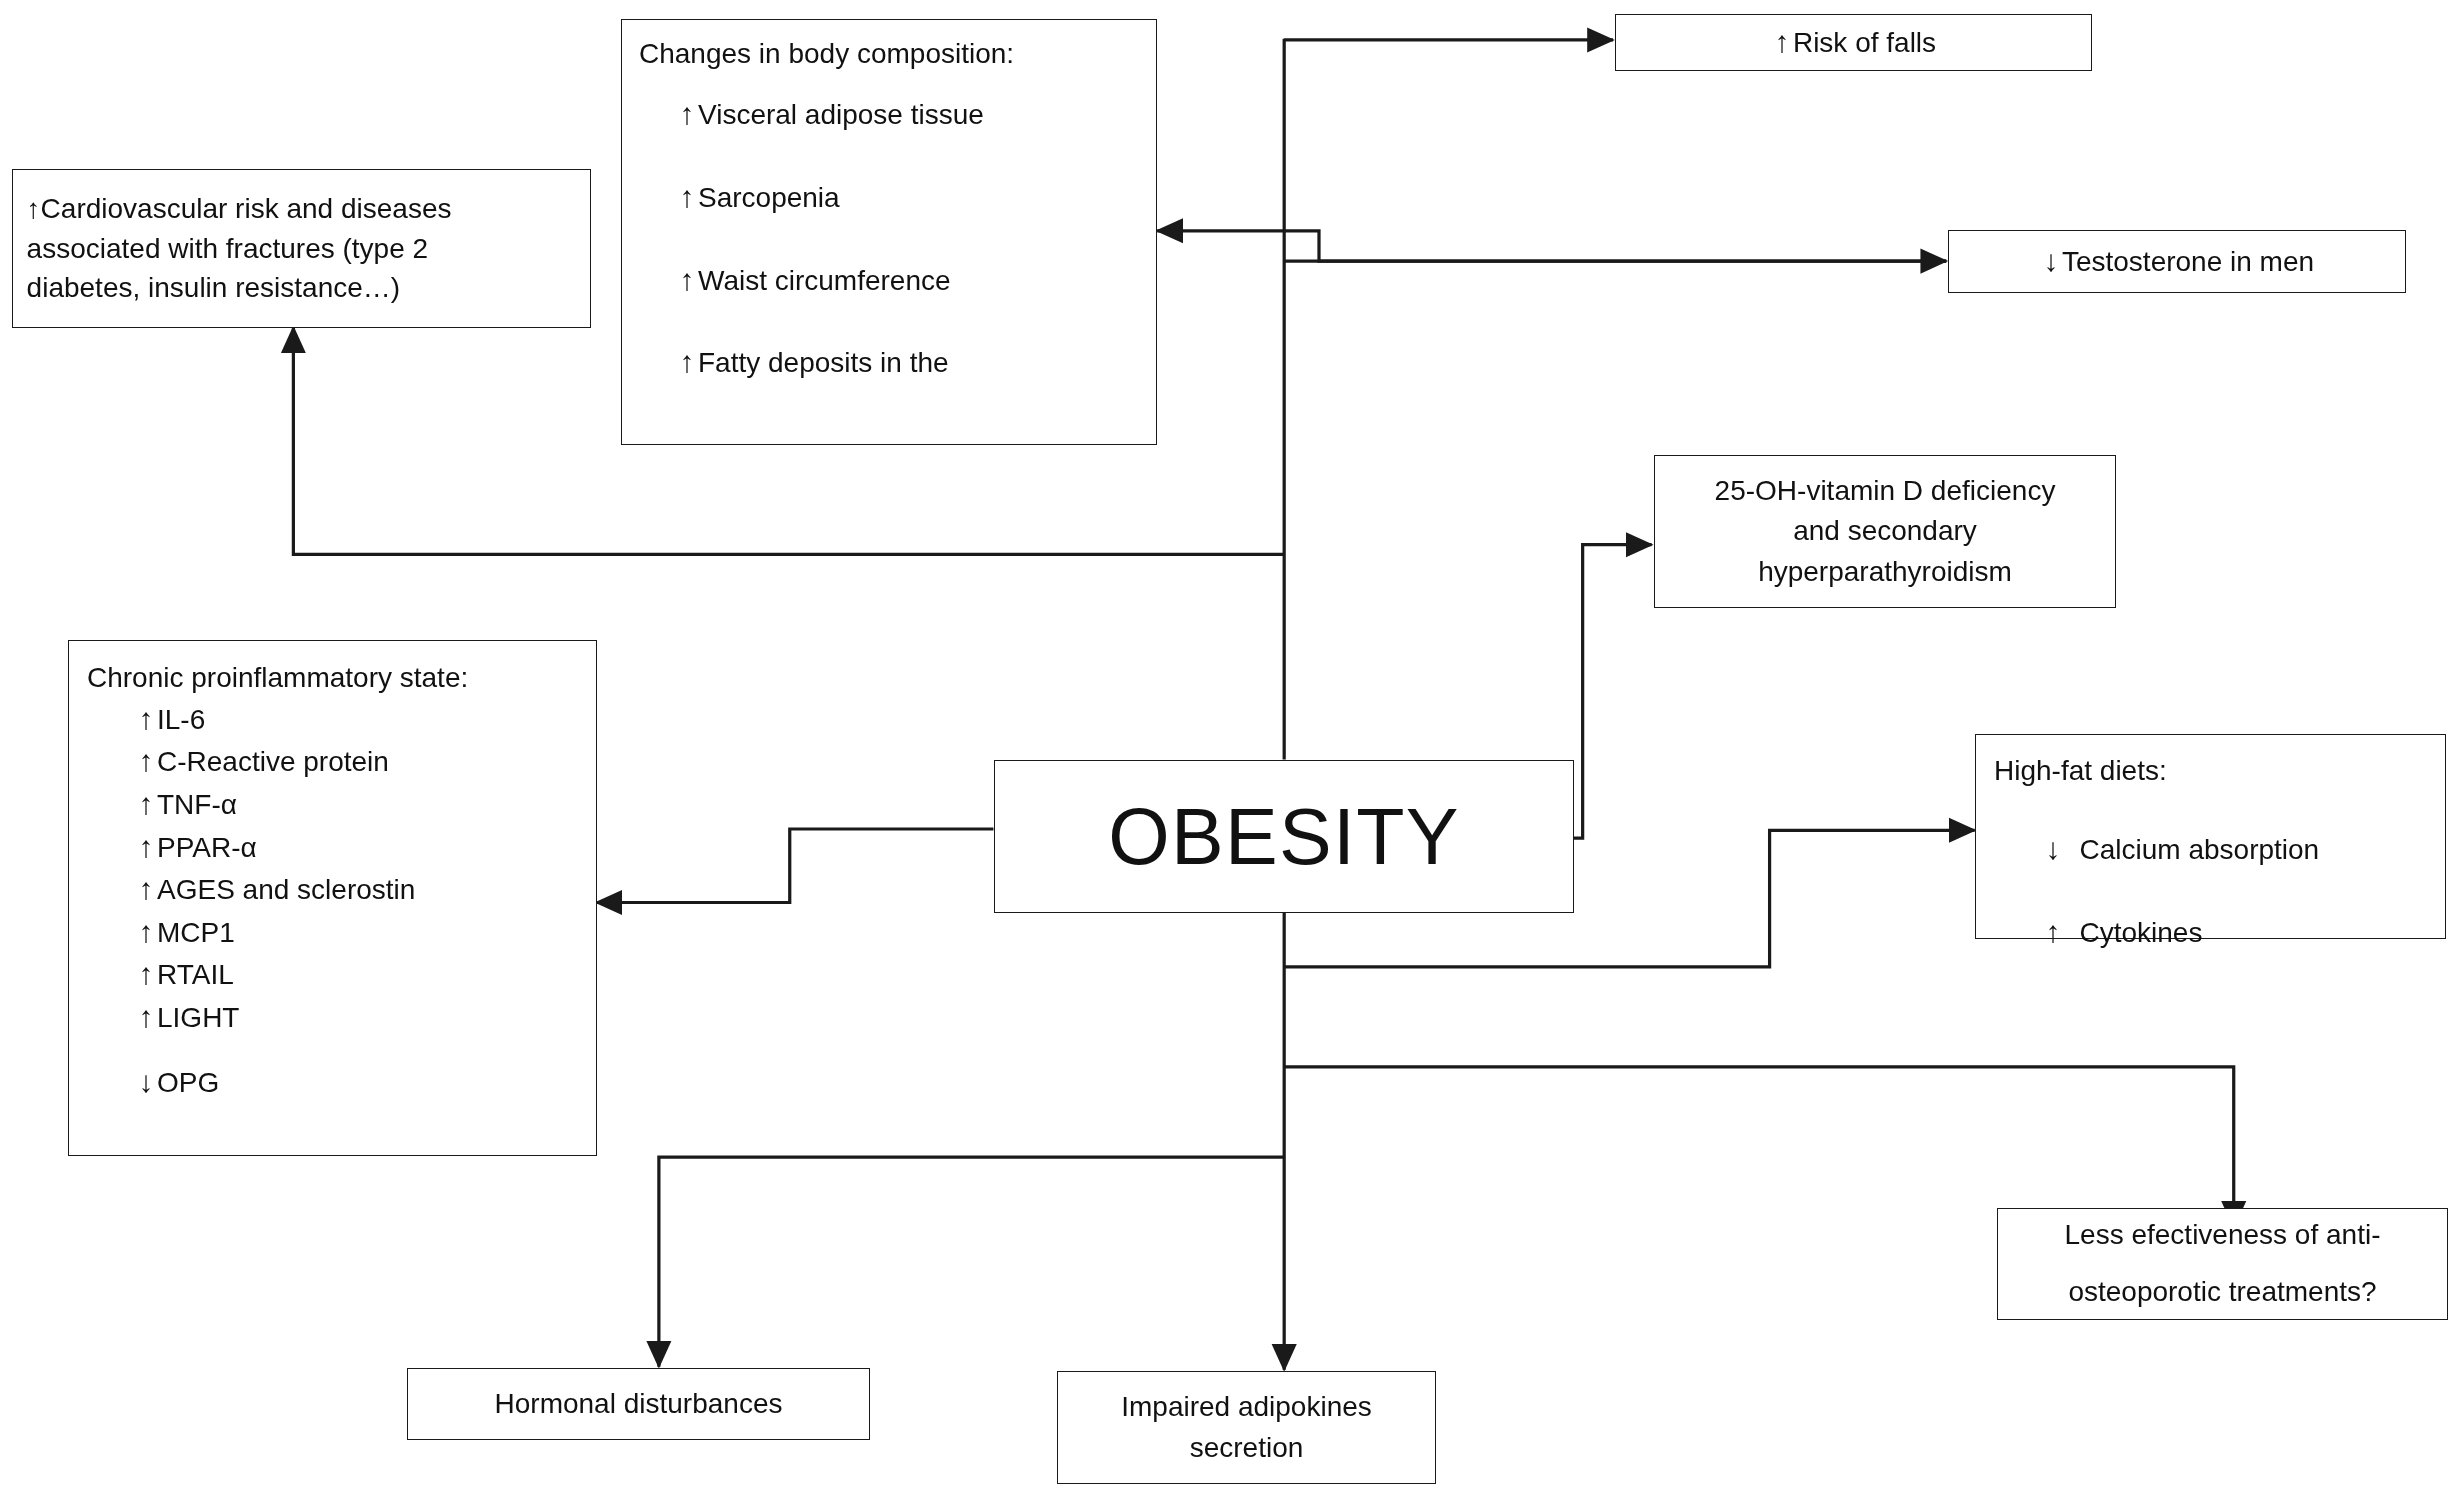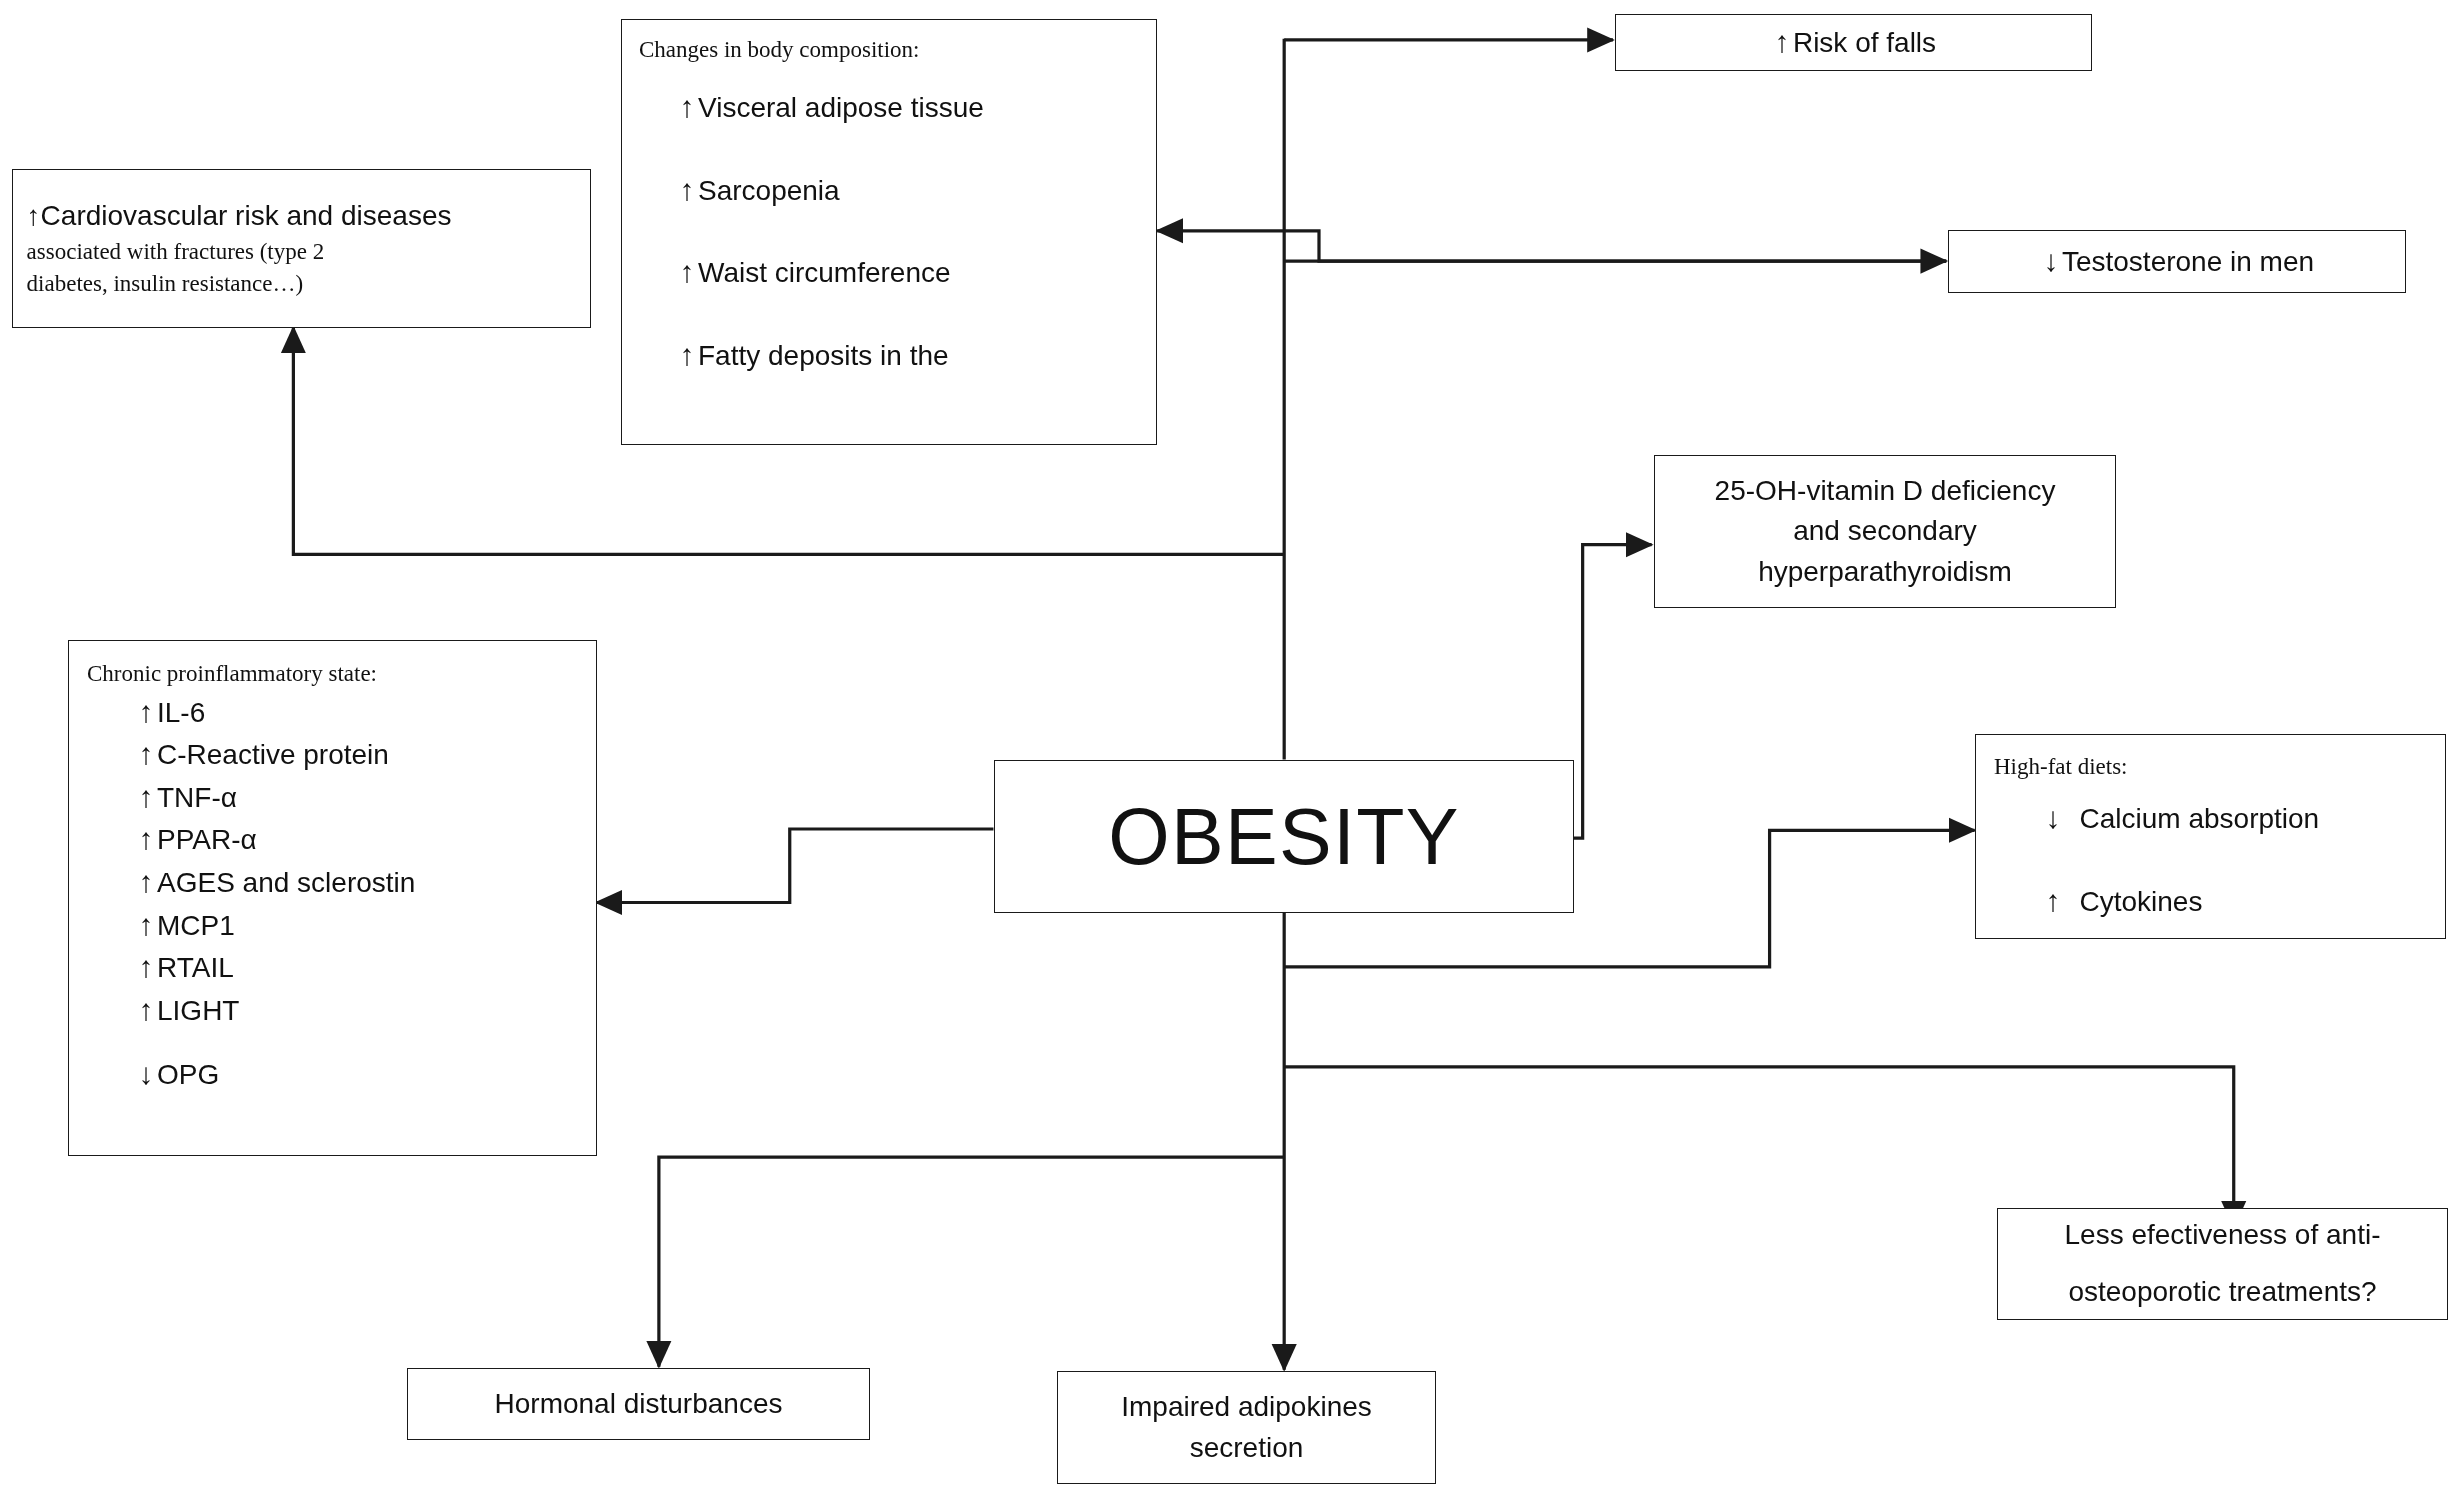--- a/index.html
+++ b/index.html
@@ -25,24 +25,23 @@
     box-sizing:border-box;
     border:1.9px solid #1a1a1a;
     background:#ffffff;
     display:flex;
     flex-direction:column;
     justify-content:center;
     z-index:5;
   }
   .node.center{align-items:center;}
   .ttl{
-    font-size:23px;
+    font-size:28px;
     line-height:1.42;
     white-space:nowrap;
-    font-family:Liberation Serif, serif;
   }
   .ctr-txt{
     text-align:center;
     font-size:28px;
     line-height:1.45;
     padding:0 11.6px;
   }
   .big{
     font-size:79px;
     letter-spacing:1.3px;
@@ -205,21 +204,21 @@
         <span class="arw">↓</span>
         <span>OPG</span>
       </div>
     </div>
   </div>
 
   <div class="node center" style="left:994px;top:760px;width:580px;height:153px;">
     <div class="big">OBESITY</div>
   </div>
 
-  <div class="node" style="left:1975px;top:734px;width:471px;height:205px;padding:15.5px 0 0 18px;justify-content:flex-start;">
+  <div class="node" style="left:1975px;top:734px;width:471px;height:205px;padding:15.5px 0 0 18px;justify-content:flex-start;gap:24px;">
     <div class="ttl">High-fat diets:</div>
     <div class="lst">
       <div class="li pad-l2" style="margin-top:14px;">
         <span class="arw">↓</span>
         <span style="padding-left:15.5px;">Calcium absorption</span>
       </div>
       <div class="li pad-l2" style="margin-top:40px;">
         <span class="arw">↑</span>
         <span style="padding-left:15.5px;">Cytokines</span>
       </div>

